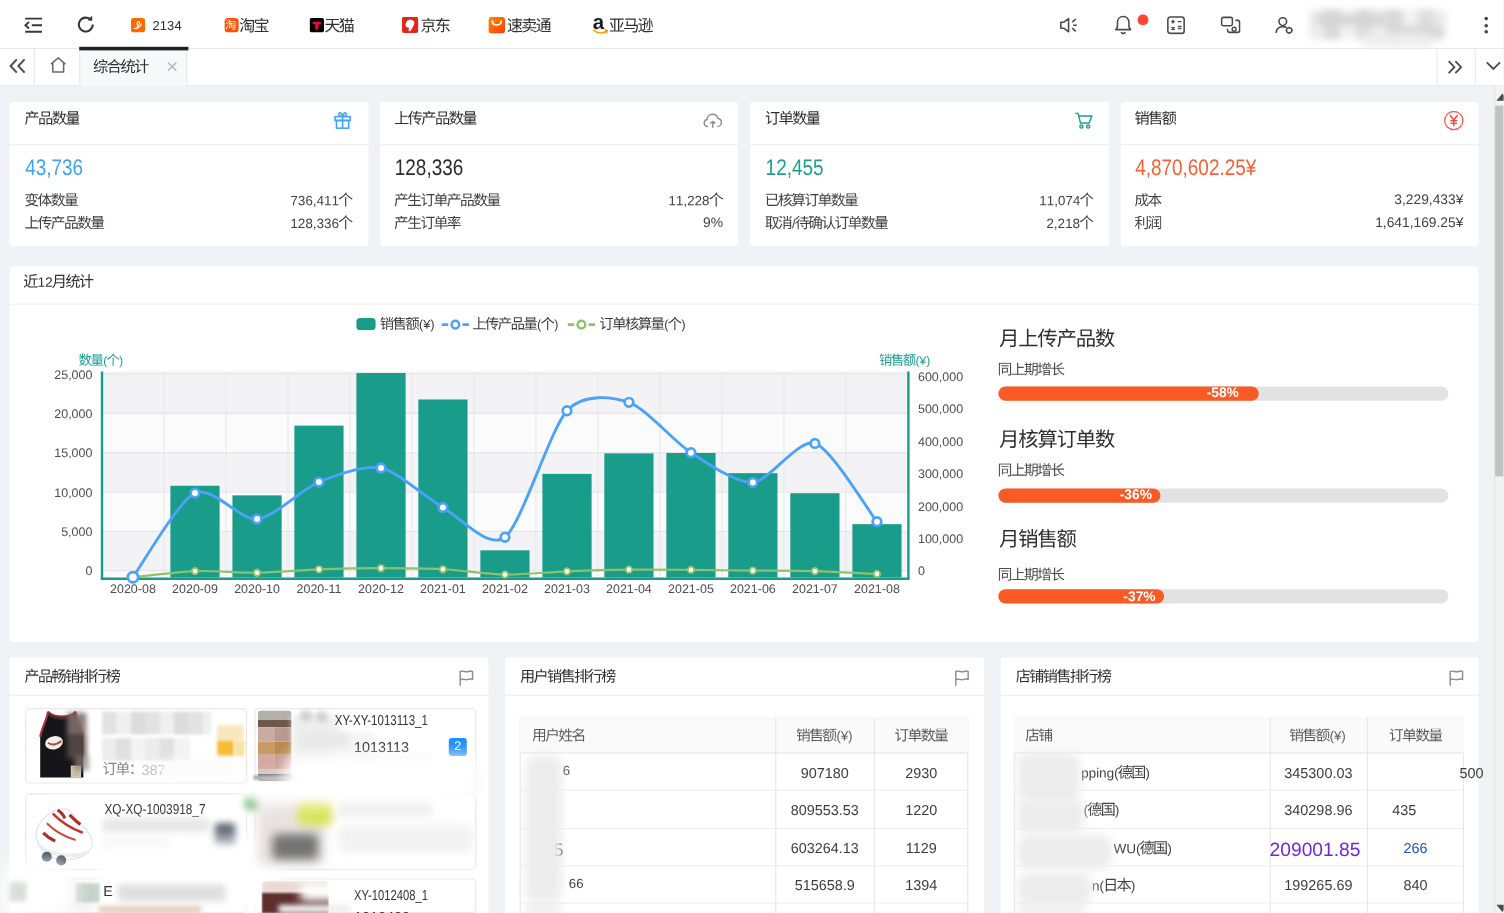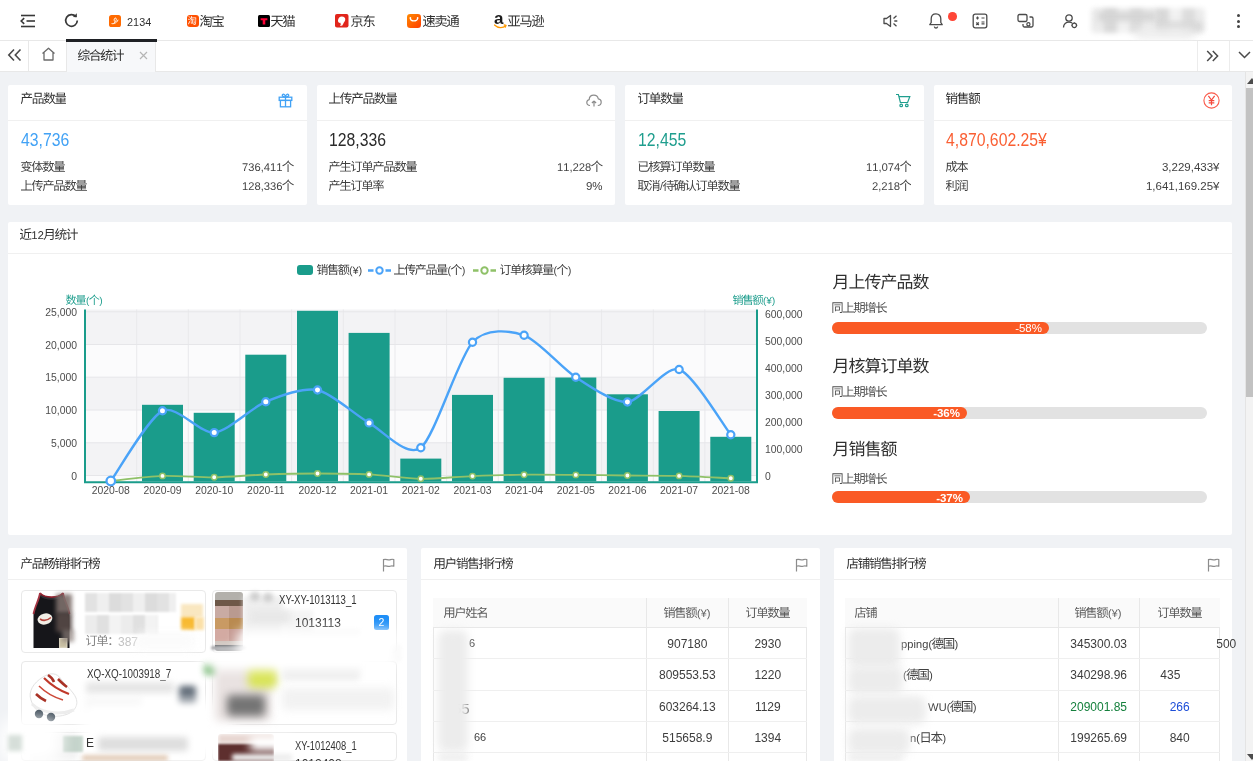--- a/index.html
+++ b/index.html
@@ -622,21 +622,21 @@
     <svg width="55.0" height="16" viewBox="0 0 55.0 16" fill="#4d4d4d">
       <use href="#N540c" transform="translate(-0.7 10) scale(0.012320 -0.012320)"></use>
       <use href="#N4e0a" transform="translate(10.3 10) scale(0.012320 -0.012320)"></use>
       <use href="#N671f" transform="translate(21.3 10) scale(0.012320 -0.012320)"></use>
       <use href="#N589e" transform="translate(32.3 10) scale(0.012320 -0.012320)"></use>
       <use href="#N957f" transform="translate(43.3 10) scale(0.012320 -0.012320)"></use>
     </svg>
   </div>
 <div class="a" style="left:832px;top:321.5px;width:375px;height:12px;border-radius:6px;background:#e2e2e2"></div>
 <div class="a" style="left:832px;top:321.5px;width:217px;height:12px;border-radius:6px;background:#fa5a25"></div>
-<div class="a" style="left:996px;top:322.0px;width:46px;text-align:right;font-size:11.5px;font-weight:normal;color:#fff">-58%</div>
+<div class="a" style="left:996px;top:322.0px;width:46px;text-align:center;font-size:11.5px;font-weight:bold;color:#fff">-58%</div>
 <div style="position:absolute;left:833.0px;top:356.5px;width:96.0px;height:22px;">
     <svg width="96.0" height="22" viewBox="0 0 96.0 22" fill="#2f2f2f">
       <use href="#N6708" transform="translate(-0.5 15) scale(0.016960 -0.016960)"></use>
       <use href="#N6838" transform="translate(15.5 15) scale(0.016960 -0.016960)"></use>
       <use href="#N7b97" transform="translate(31.5 15) scale(0.016960 -0.016960)"></use>
       <use href="#N8ba2" transform="translate(47.5 15) scale(0.016960 -0.016960)"></use>
       <use href="#N5355" transform="translate(63.5 15) scale(0.016960 -0.016960)"></use>
       <use href="#N6570" transform="translate(79.5 15) scale(0.016960 -0.016960)"></use>
     </svg>
   </div>
@@ -916,21 +916,21 @@
 <div style="position:absolute;left:928.0px;top:699.6px;width:48.5px;height:16px;">
     <svg width="48.5" height="16" viewBox="0 0 48.5 16" fill="#404040">
       <use href="#L57" transform="translate(0.0 11) scale(0.005469 -0.005469)"></use>
       <use href="#L55" transform="translate(10.6 11) scale(0.005469 -0.005469)"></use>
       <use href="#L28" transform="translate(18.7 11) scale(0.005469 -0.005469)"></use>
       <use href="#N5fb7" transform="translate(21.7 11) scale(0.012544 -0.012544)"></use>
       <use href="#N56fd" transform="translate(32.9 11) scale(0.012544 -0.012544)"></use>
       <use href="#L29" transform="translate(44.8 11) scale(0.005469 -0.005469)"></use>
     </svg>
   </div>
-<div class="a" style="left:1058.0px;top:699.8px;width:81.3px;text-align:center;font-size:12px;color:#15803d">209001.85</div>
+<div class="a" style="left:1058.0px;top:699.8px;width:81.3px;text-align:left;font-size:16px;color:#6d28d9">209001.85</div>
 <div class="a" style="left:1139.3px;top:699.8px;width:80.7px;text-align:center;font-size:12px;color:#1d4ed8">266</div>
 <div class="a" style="left:844.5px;top:752.4px;width:375.5px;height:1px;background:#efefef"></div>
 <div style="position:absolute;left:910.0px;top:731.0px;width:36.1px;height:16px;">
     <svg width="36.1" height="16" viewBox="0 0 36.1 16" fill="#404040">
       <use href="#L6e" transform="translate(0.0 11) scale(0.005469 -0.005469)"></use>
       <use href="#L28" transform="translate(6.2 11) scale(0.005469 -0.005469)"></use>
       <use href="#N65e5" transform="translate(9.3 11) scale(0.012544 -0.012544)"></use>
       <use href="#N672c" transform="translate(20.5 11) scale(0.012544 -0.012544)"></use>
       <use href="#L29" transform="translate(32.4 11) scale(0.005469 -0.005469)"></use>
     </svg>

